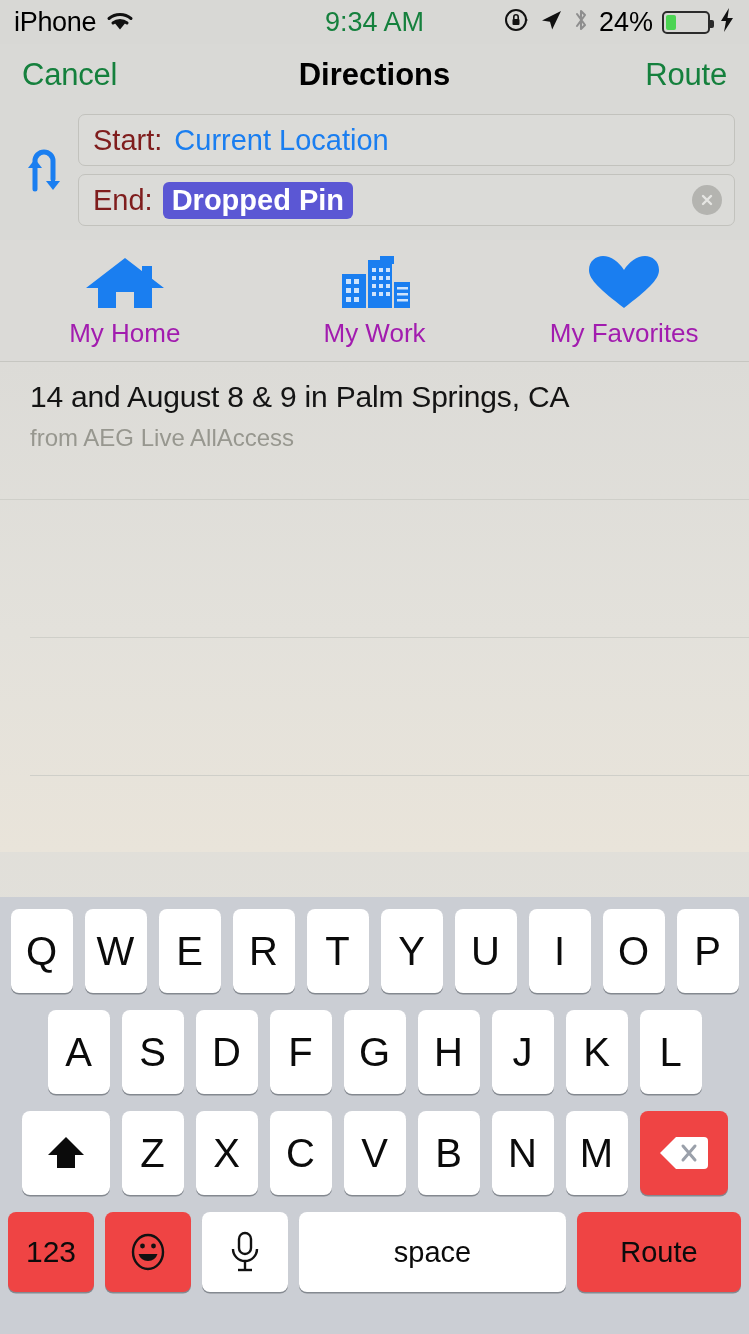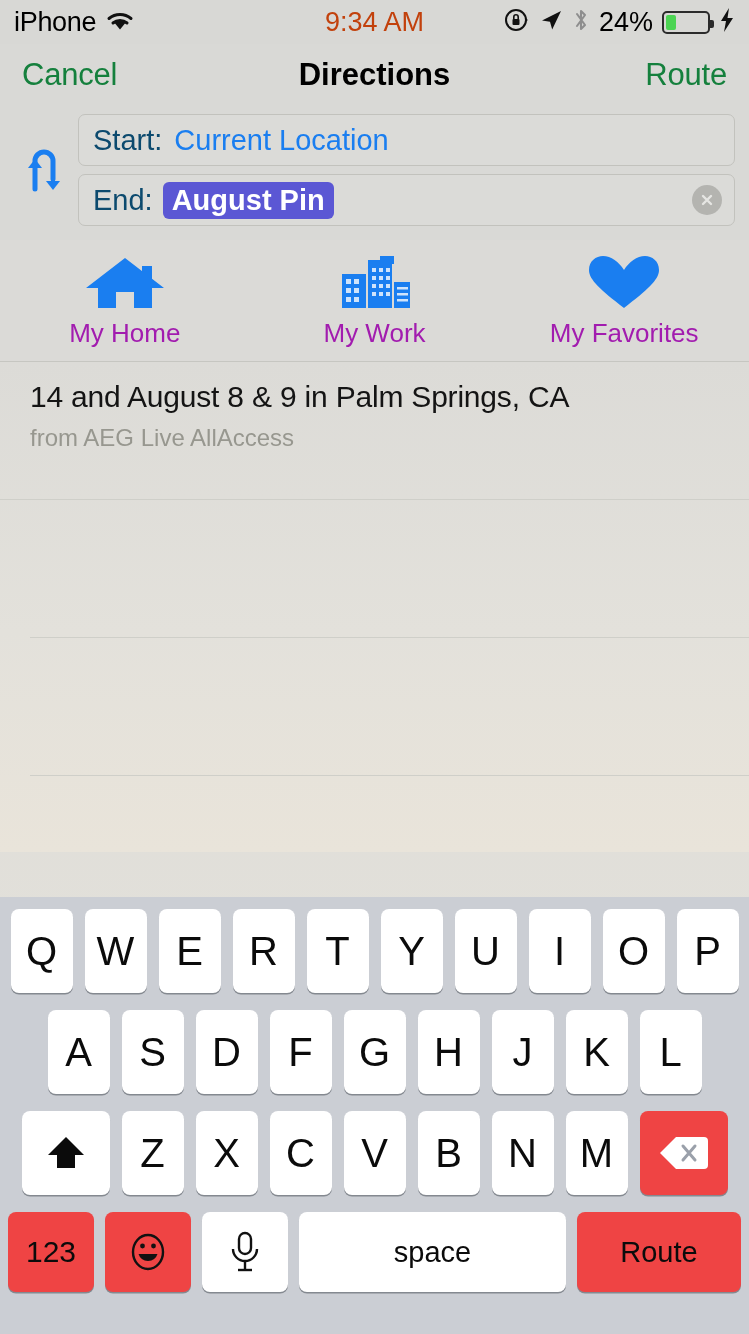--- a/index.html
+++ b/index.html
@@ -21,21 +21,21 @@
     height: 44px;
     display: flex; align-items: center;
     background: #d8d8d5;
     padding: 12px 14px;
   }
   .sb-left { display: flex; align-items: center; gap: 9px; }
   .sb-carrier { font-size: 27px; color: #000; letter-spacing: -0.3px; }
   .sb-center {
     position: absolute; left: 0; right: 0; top: 0; height: 44px;
     display: flex; align-items: center; justify-content: center;
-    font-size: 27px; color: #c2410c; font-weight: 400;
+    font-size: 27px; color: #15803d; font-weight: 400;
     pointer-events: none;
   }
   .sb-right {
     margin-left: auto; display: flex; align-items: center; gap: 9px;
     z-index: 2;
   }
   .sb-pct { font-size: 27px; color: #000; }
   .batt {
     position: relative; width: 48px; height: 23px;
     border: 2px solid #2b2b2b; border-radius: 5px;
@@ -70,21 +70,21 @@
     display: flex; align-items: center;
   }
   .swap-wrap { width: 64px; display: flex; justify-content: center; align-items: center; }
   .fields { flex: 1; display: flex; flex-direction: column; gap: 8px; }
   .field {
     height: 52px; border: 1px solid #c2c2bd; border-radius: 7px;
     background: rgba(255,255,255,0.06);
     display: flex; align-items: center; padding: 0 14px;
     position: relative;
   }
-  .field-label { font-size: 29px; color: #0c4a6e; margin-right: 12px; }
+  .field-label { font-size: 29px; color: #7f1d1d; margin-right: 12px; }
   .field-value { font-size: 29px; color: #1a7ef0; }
   .field-value.selected {
     background: #5b57d4; color: #fff; font-weight: bold;
     border-radius: 6px; padding: 2px 9px; margin-left: -2px;
   }
   .clear-btn {
     position: absolute; right: 12px; top: 50%; transform: translateY(-50%);
     width: 30px; height: 30px; border-radius: 50%;
     background: #b4b4b0;
     display: flex; align-items: center; justify-content: center;
@@ -212,21 +212,21 @@
         </svg>
       </span>
     </div>
     <div class="fields">
       <div class="field">
         <span class="field-label">Start:</span>
         <span class="field-value">Current Location</span>
       </div>
       <div class="field">
         <span class="field-label">End:</span>
-        <span class="field-value selected">August Pin</span>
+        <span class="field-value selected">Dropped Pin</span>
         <span class="clear-btn">
           <svg width="18" height="18" viewBox="0 0 18 18">
             <path d="M5 5 L13 13 M13 5 L5 13" stroke="#e6e6e3" stroke-width="2.4" stroke-linecap="round"></path>
           </svg>
         </span>
       </div>
     </div>
   </div>
 
   <div class="shortcuts">

